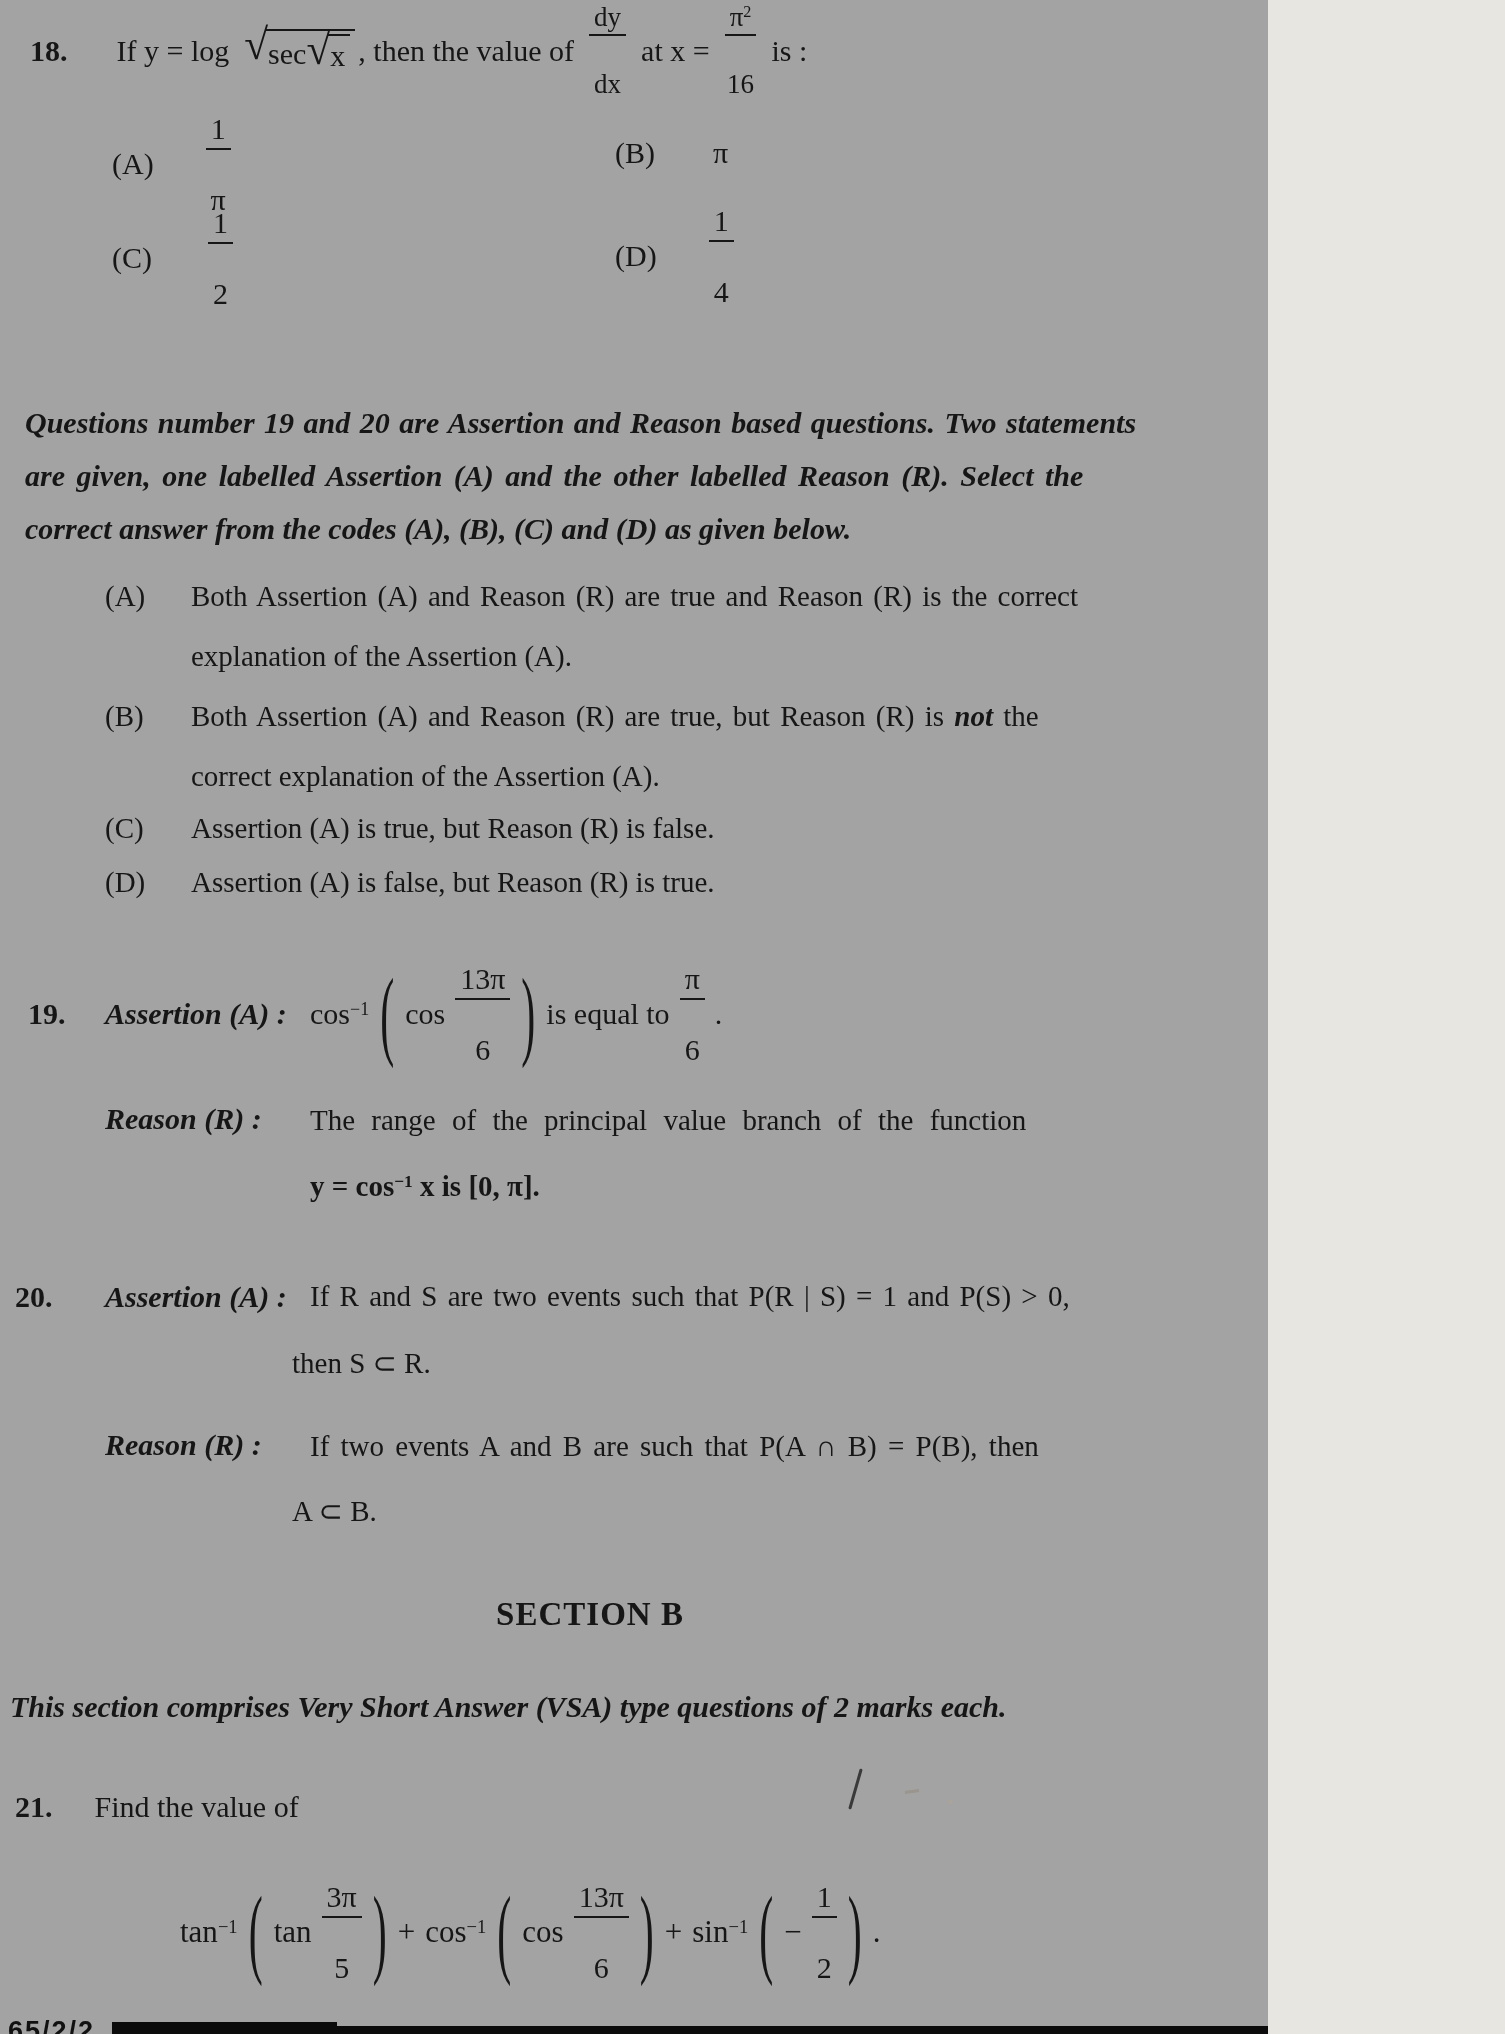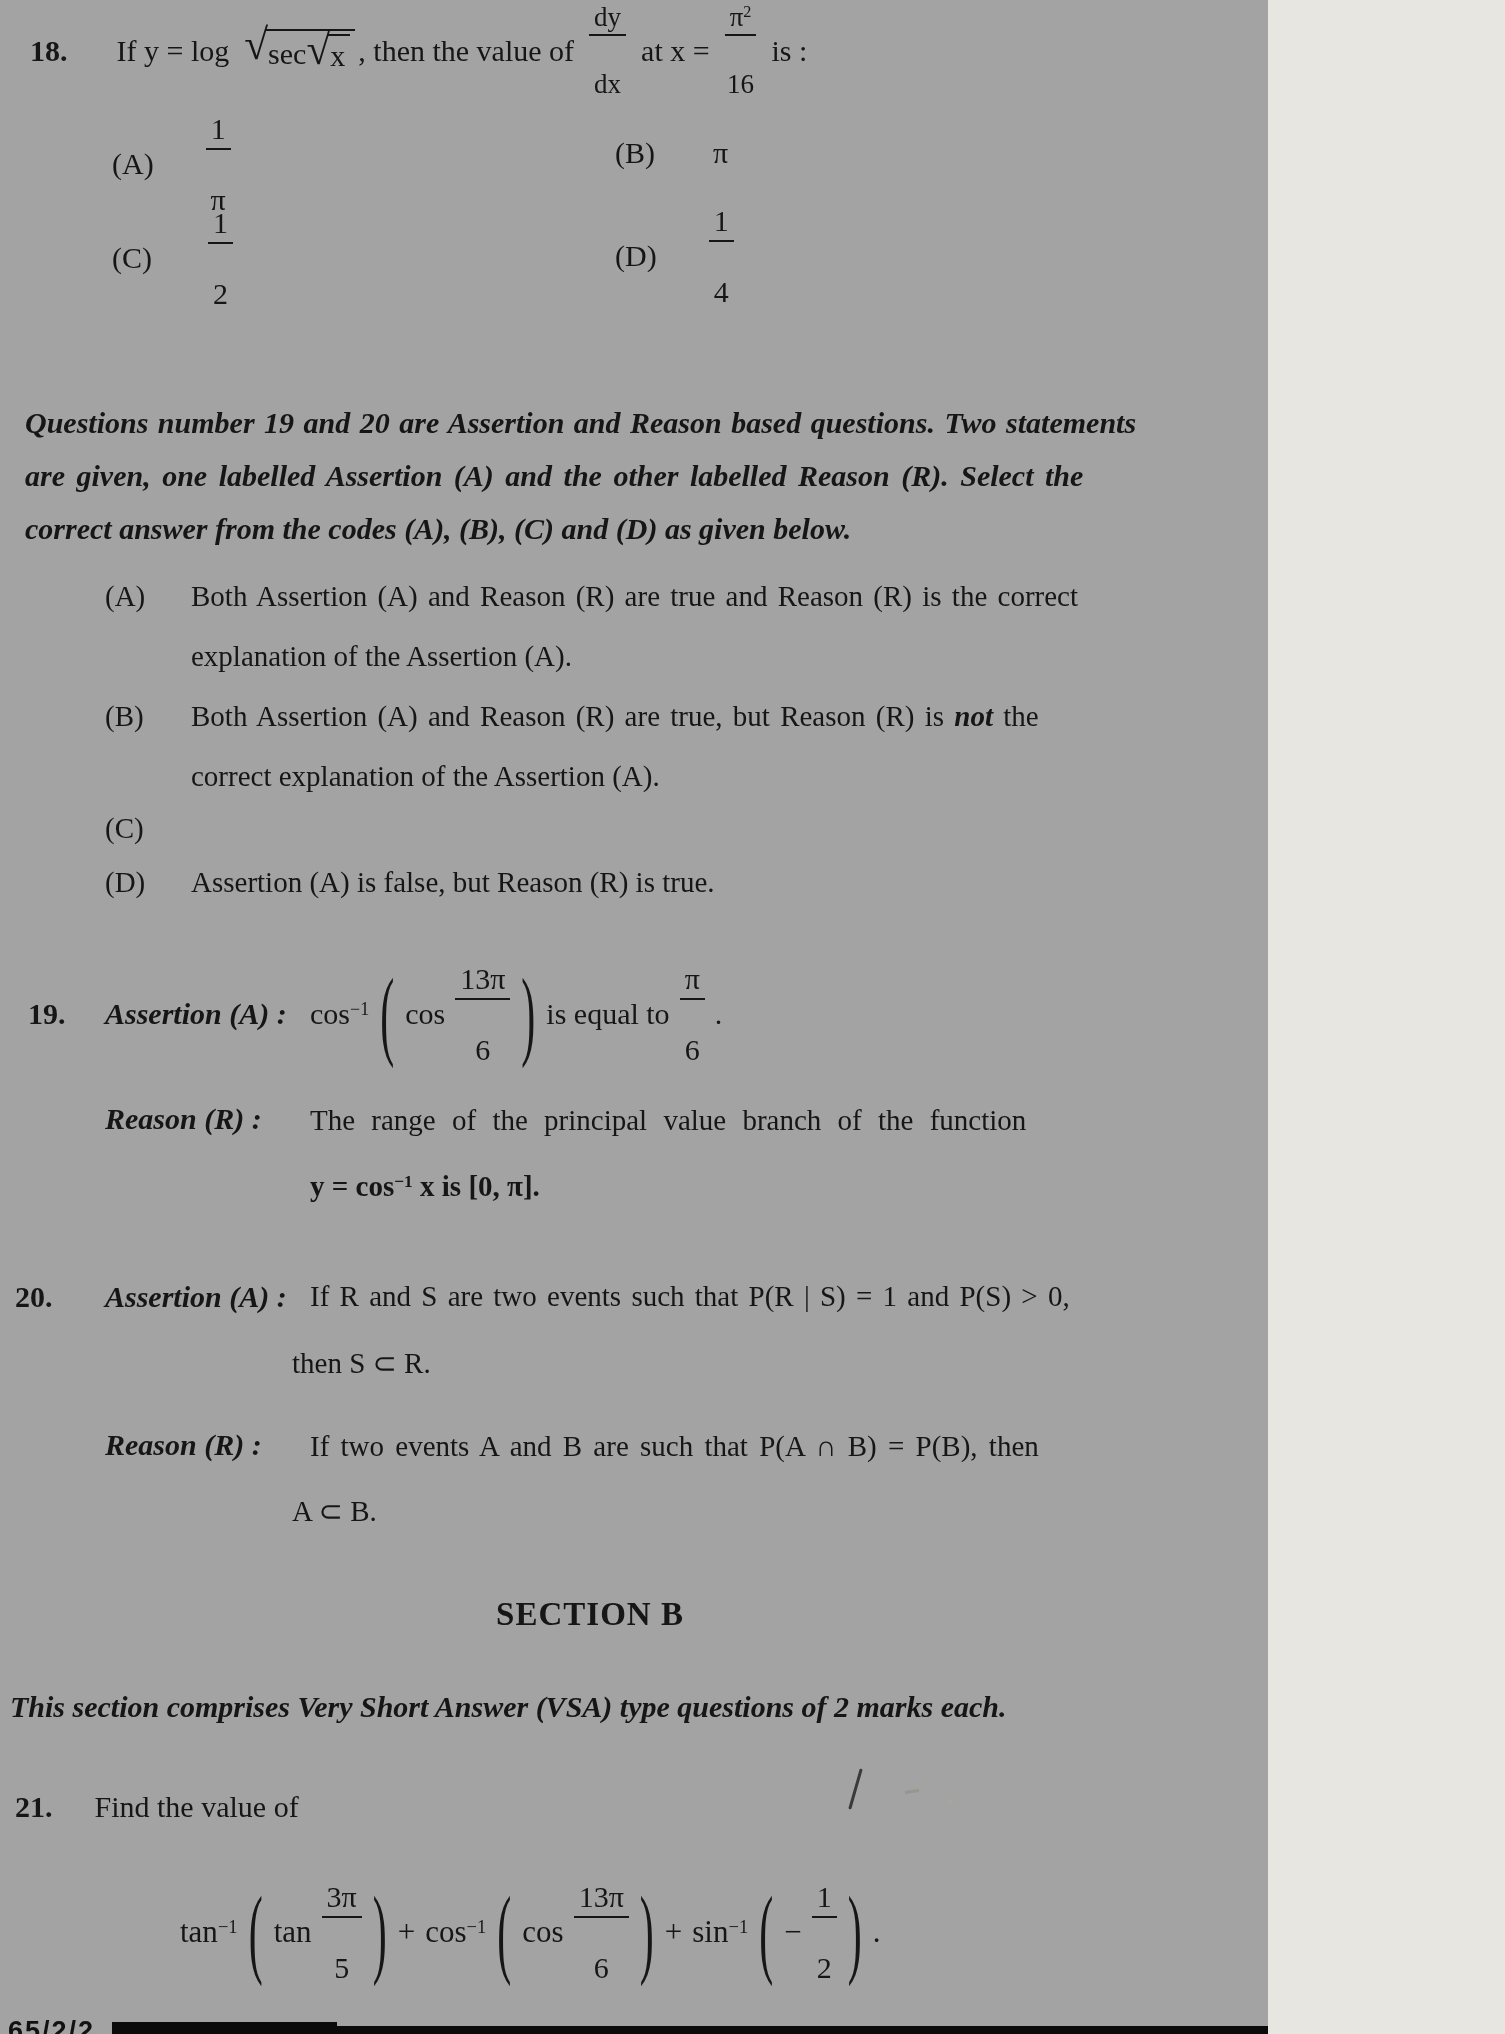--- a/index.html
+++ b/index.html
@@ -165,20 +165,23 @@
       <span class="cline ws3">
         <span>Both Assertion (A) and Reason (R) are true, but Reason (R) is</span>
         <span class="bi">not</span>
         <span>the</span>
       </span>
       <span class="cline">correct explanation of the Assertion (A).</span>
     </span>
   </div>
   <div class="abs code-item codeC">
     <span class="code-label">(C)</span>
+    <span class="code-text">
+      <span class="cline">Assertion (A) is true, but Reason (R) is false.</span>
+    </span>
   </div>
   <div class="abs code-item codeD">
     <span class="code-label">(D)</span>
     <span class="code-text">
       <span class="cline">Assertion (A) is false, but Reason (R) is true.</span>
     </span>
   </div>
 
   <div class="abs q19row">
     <span class="qnum colnum">19.</span>

